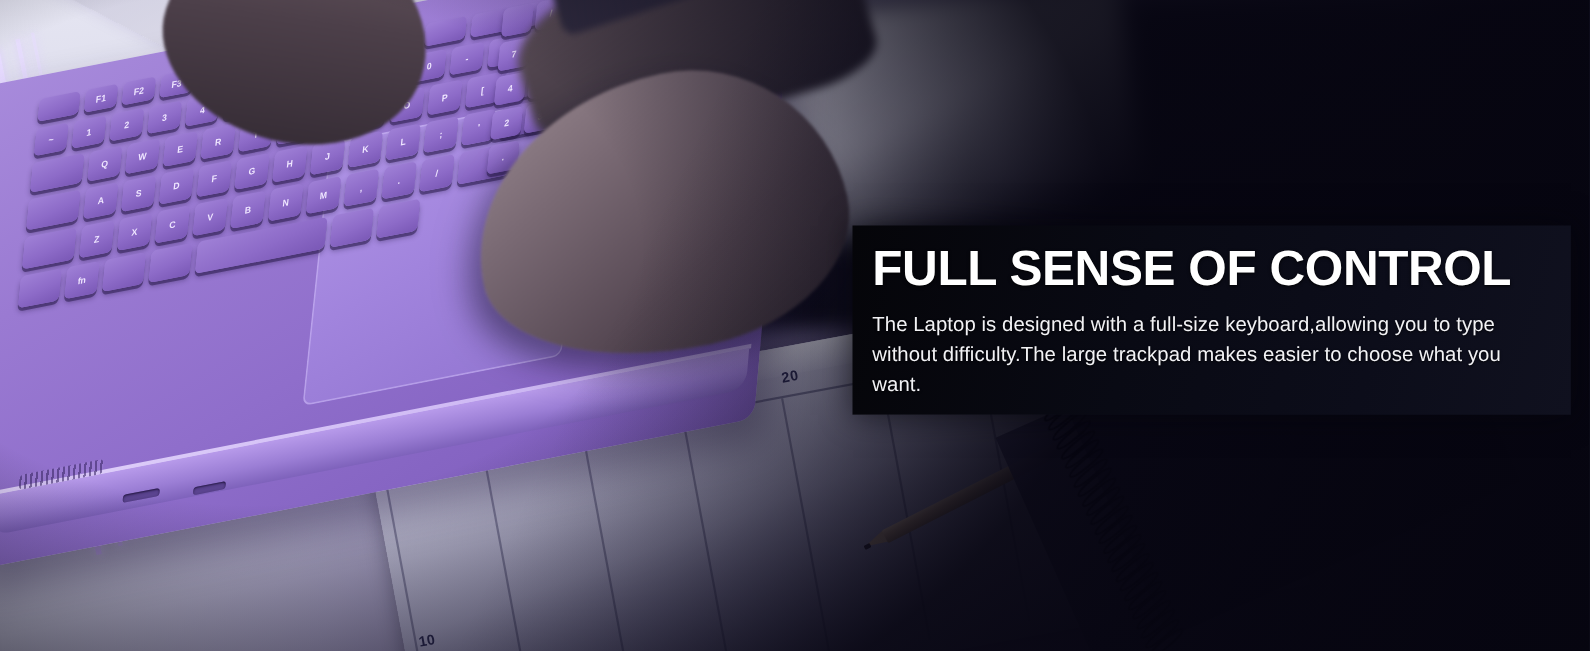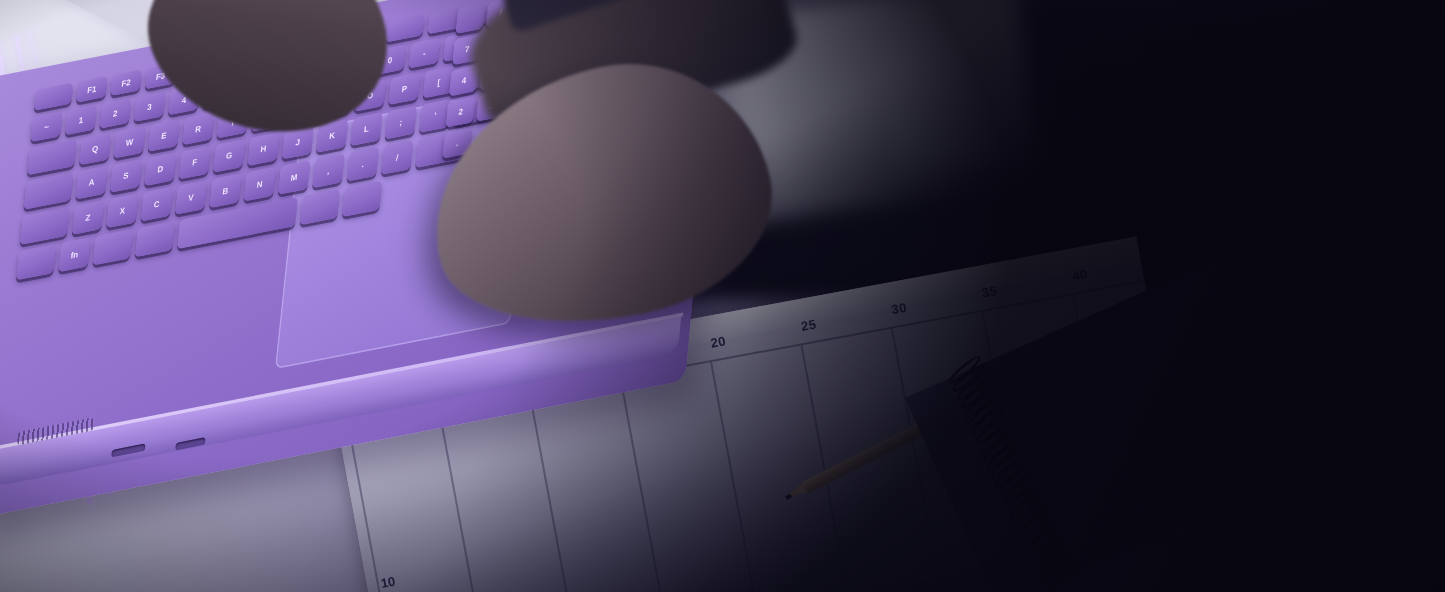--- a/index.html
+++ b/index.html
@@ -533,14 +533,18 @@
     </div>
 
     <div class="wrist"></div>
     <div class="cuff"></div>
     <div class="hand hand-left"></div>
     <div class="hand hand-right"></div>
 
     <div class="vignette"></div>
   </div>
 
+  <div class="text-panel">
+    <div class="headline">FULL SENSE OF CONTROL</div>
+    <div class="body-copy">The Laptop is designed with a full-size keyboard,allowing you to type without difficulty.The large trackpad makes easier to choose what you want.</div>
+  </div>
 
 </div>
 
 </body></html>

